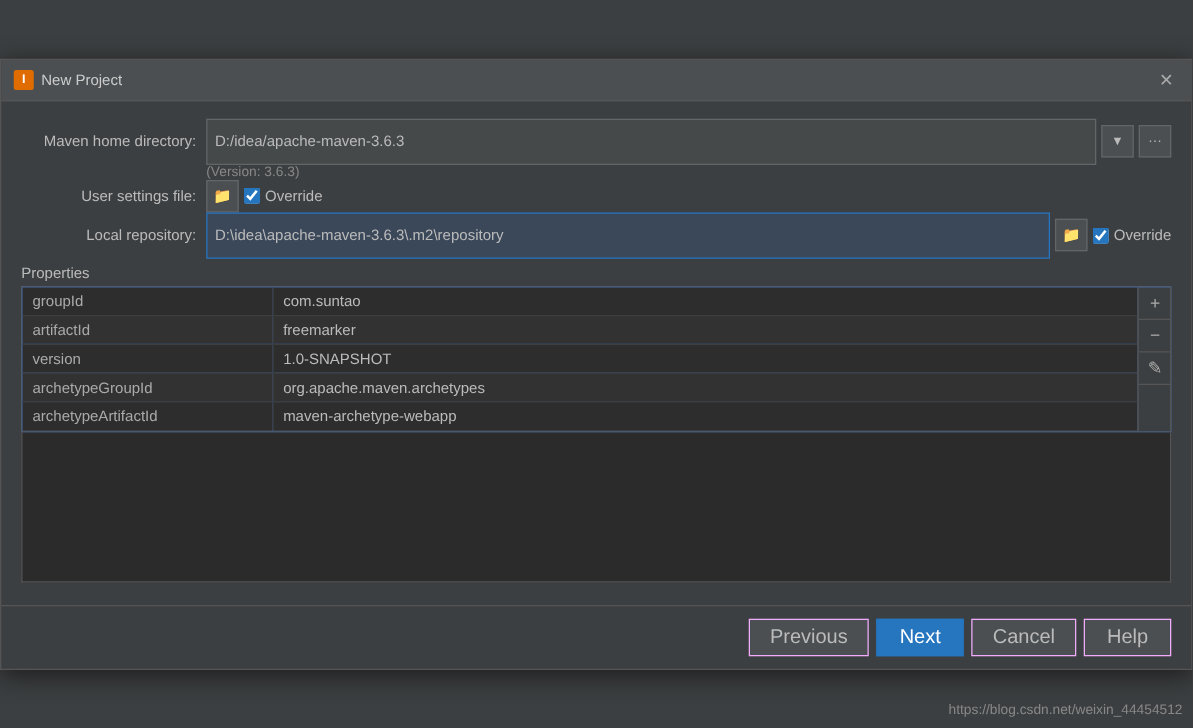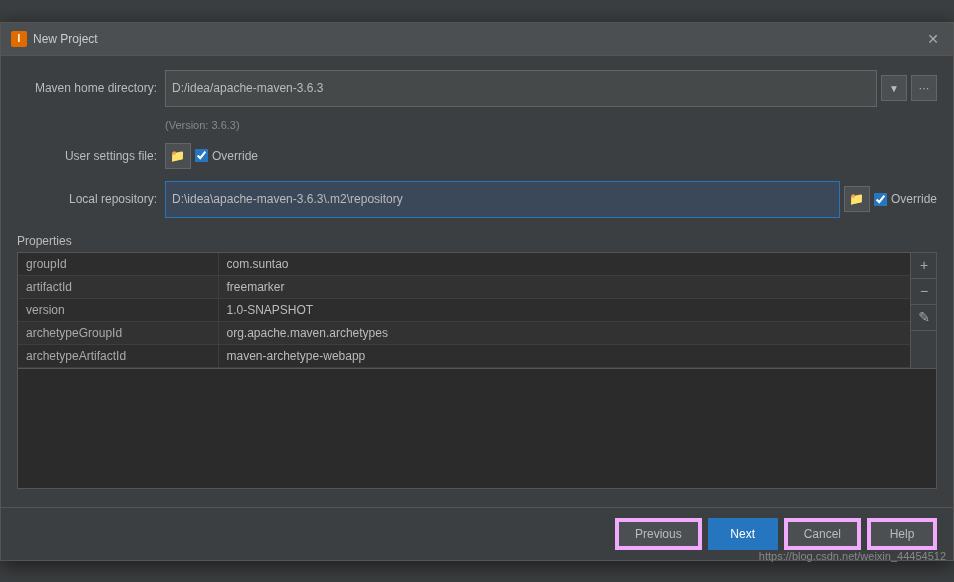--- a/index.html
+++ b/index.html
@@ -58,21 +58,21 @@
       align-items: center;
       justify-content: center;
       cursor: pointer;
       color: #aaaaaa;
       font-size: 14px;
     }
     .content {
       padding: 14px 16px;
       display: flex;
       flex-direction: column;
-      gap: 12px;
+      gap: 0;
     }
     .form-row {
       display: flex;
       align-items: center;
       gap: 8px;
     }
     .form-label {
       width: 140px;
       text-align: right;
       color: #bbbbbb;
@@ -213,36 +213,36 @@
       display: flex;
       justify-content: flex-end;
       align-items: center;
       padding: 10px 16px;
       gap: 6px;
       border-top: 1px solid #555;
       margin-top: 4px;
     }
     .footer-btn {
       padding: 5px 16px;
-      font-size: 12px;
-      cursor: pointer;
-      border: 4px solid #f0abfc;
+      font-size: 16px;
+      cursor: pointer;
+      border: 1px solid #f0abfc;
       background: #4b4f52;
       color: #bbbbbb;
       min-width: 70px;
       text-align: center;
     }
     .footer-btn.primary {
       background: #2675bf;
       border-color: #2675bf;
       color: white;
     }
     .watermark {
       position: fixed;
-      bottom: 20px;
+      bottom: 8px;
       right: 8px;
       font-size: 11px;
       color: #888;
     }
   </style>
 </head>
 <body>
 
 <div class="dialog">
 

